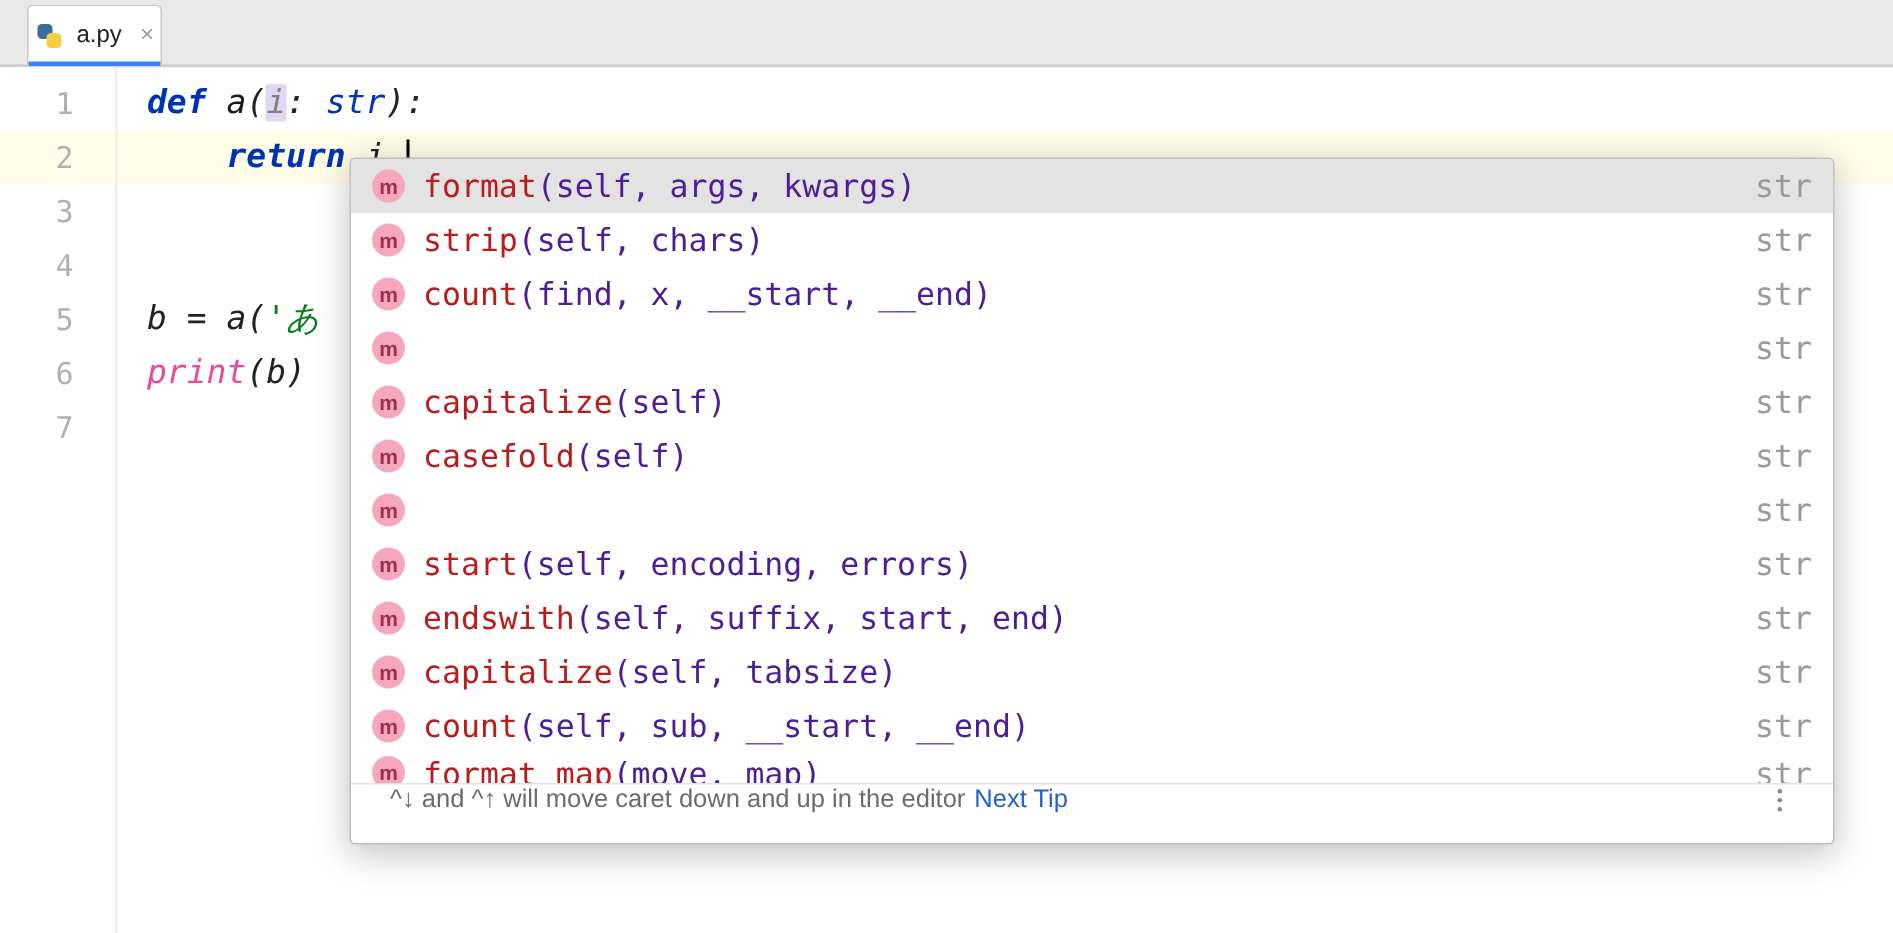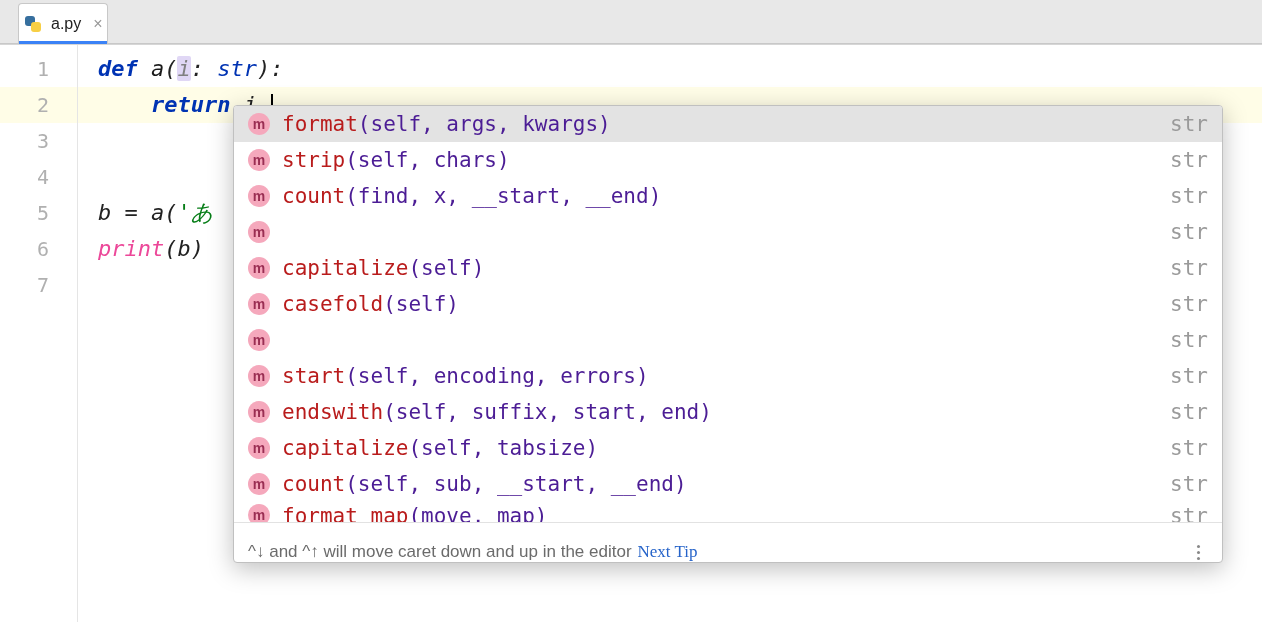--- a/index.html
+++ b/index.html
@@ -170,30 +170,29 @@
   .popup-item.partial {
     height: 20px;
     overflow: hidden;
     align-items: flex-start;
     padding-top: 2px;
   }
   .popup-footer {
     border-top: 1px solid #e2e2e2;
     height: 40px;
     display: flex;
-    align-items: flex-end;
-    padding: 0 14px;
+    align-items: flex-start;
+    padding: 0 26px;
     font-size: 17px;
     color: #6b6b6b;
     gap: 6px;
   }
   .popup-footer .tip-link {
     color: #2563c9;
     cursor: pointer;
-    font-family: Liberation Serif, serif;
   }
   .popup-footer .more {
     margin-left: auto;
     width: 20px; height: 20px;
     display: flex;
     flex-direction: column;
     align-items: center;
     justify-content: center;
     gap: 3px;
     cursor: pointer;

